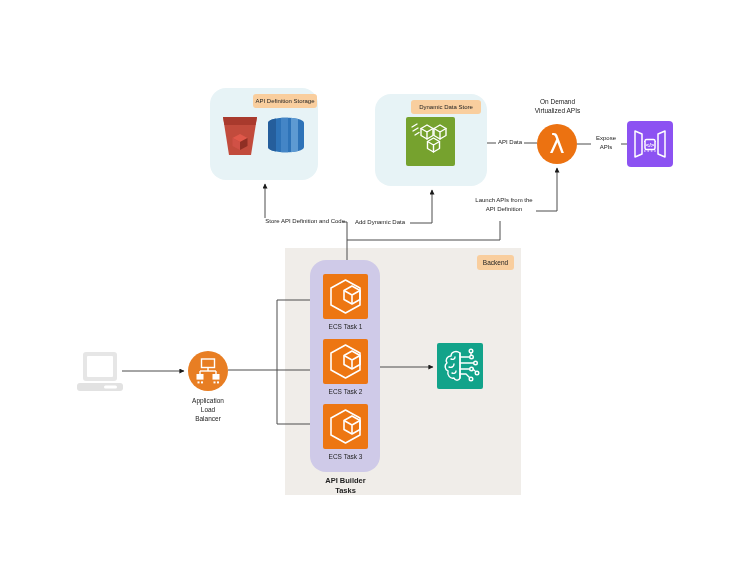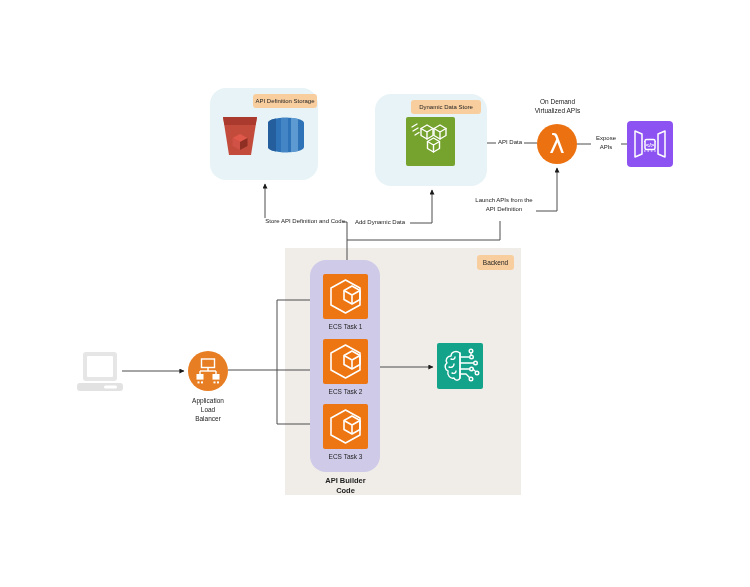--- a/index.html
+++ b/index.html
@@ -162,21 +162,21 @@
         <path d="M22.5 6 L37 14 V31 L22.5 39 L8 31 V14 Z"></path>
         <path d="M29 12 L37 16.5 V25.5 L29 30 L21 25.5 V16.5 Z"></path>
         <path d="M21 16.5 L29 21 L37 16.5 M29 21 V30"></path>
       </g>
     </svg>
   </div>
   <div class="abs lbl" style="left:310px;top:452px;width:71px;">ECS Task 3</div>
 
   <div class="abs lbl bold" style="left:305px;top:476px;width:81px;font-size:7.5px;line-height:9.5px;">
     <div>API Builder</div>
-    <div>Code</div>
+    <div>Tasks</div>
   </div>
 
   <div class="abs iconbox" style="left:437px;top:343px;width:46px;height:46px;background:#12a38a;">
     <svg width="46" height="46" viewBox="0 0 46 46">
       <g stroke="#fff" stroke-width="1.4" fill="none" stroke-linejoin="round" stroke-linecap="round">
         <path d="M23 10 C19 7 14 9 14 13 C10 13 8 17 10 20 C7 22 8 27 11 28 C10 32 13 36 17 35 C18 38 22 38 23 35 Z"></path>
         <path d="M23 10 V35"></path>
         <path d="M14 16 C16 17 18 16 18 14"></path>
         <path d="M12 24 C14 25 17 24 17 21"></path>
         <path d="M15 30 C17 31 19 30 19 28"></path>

